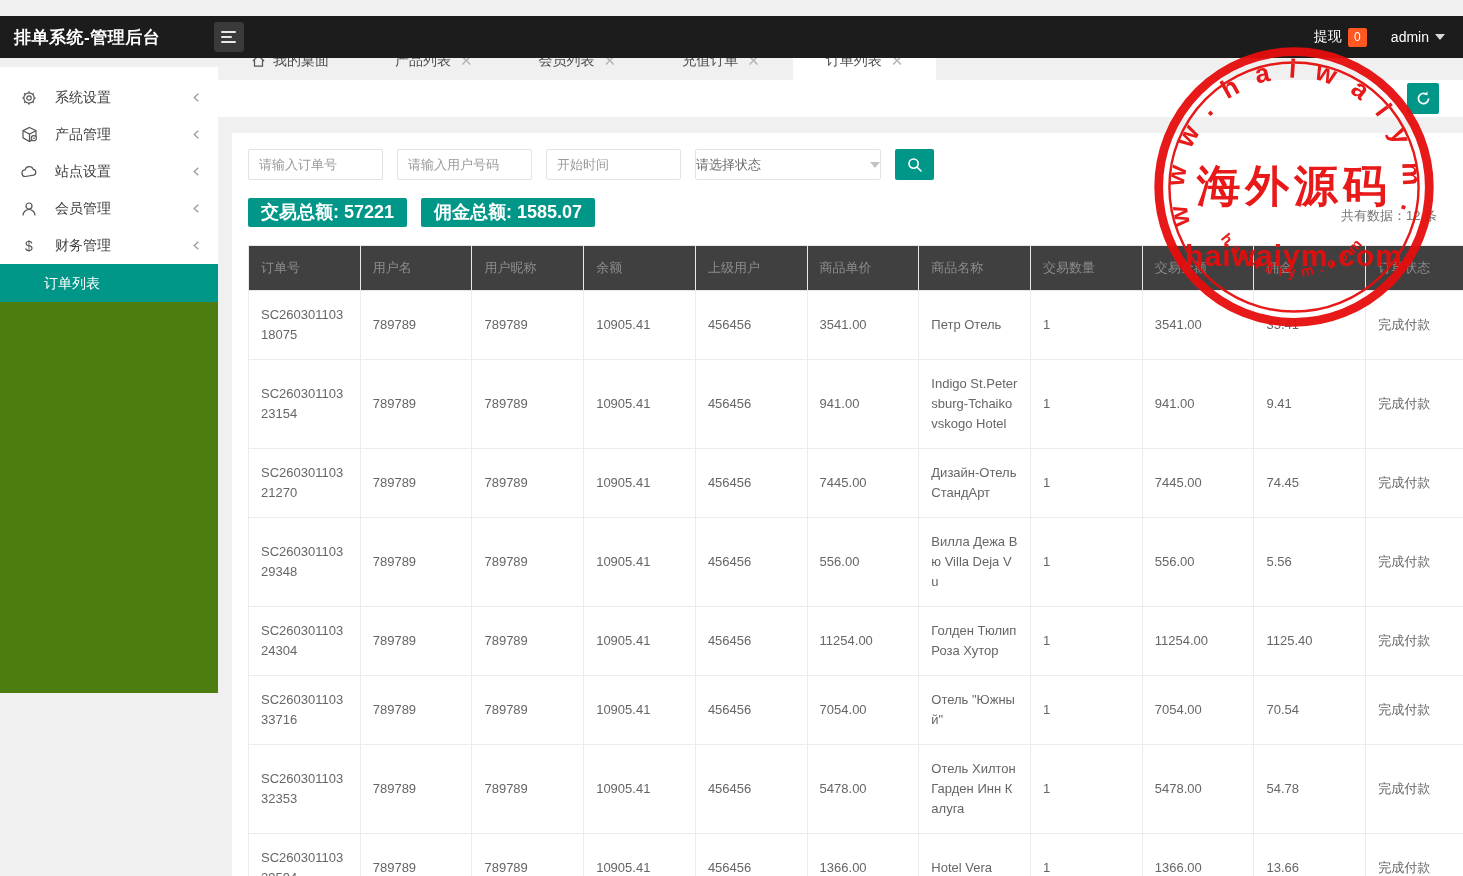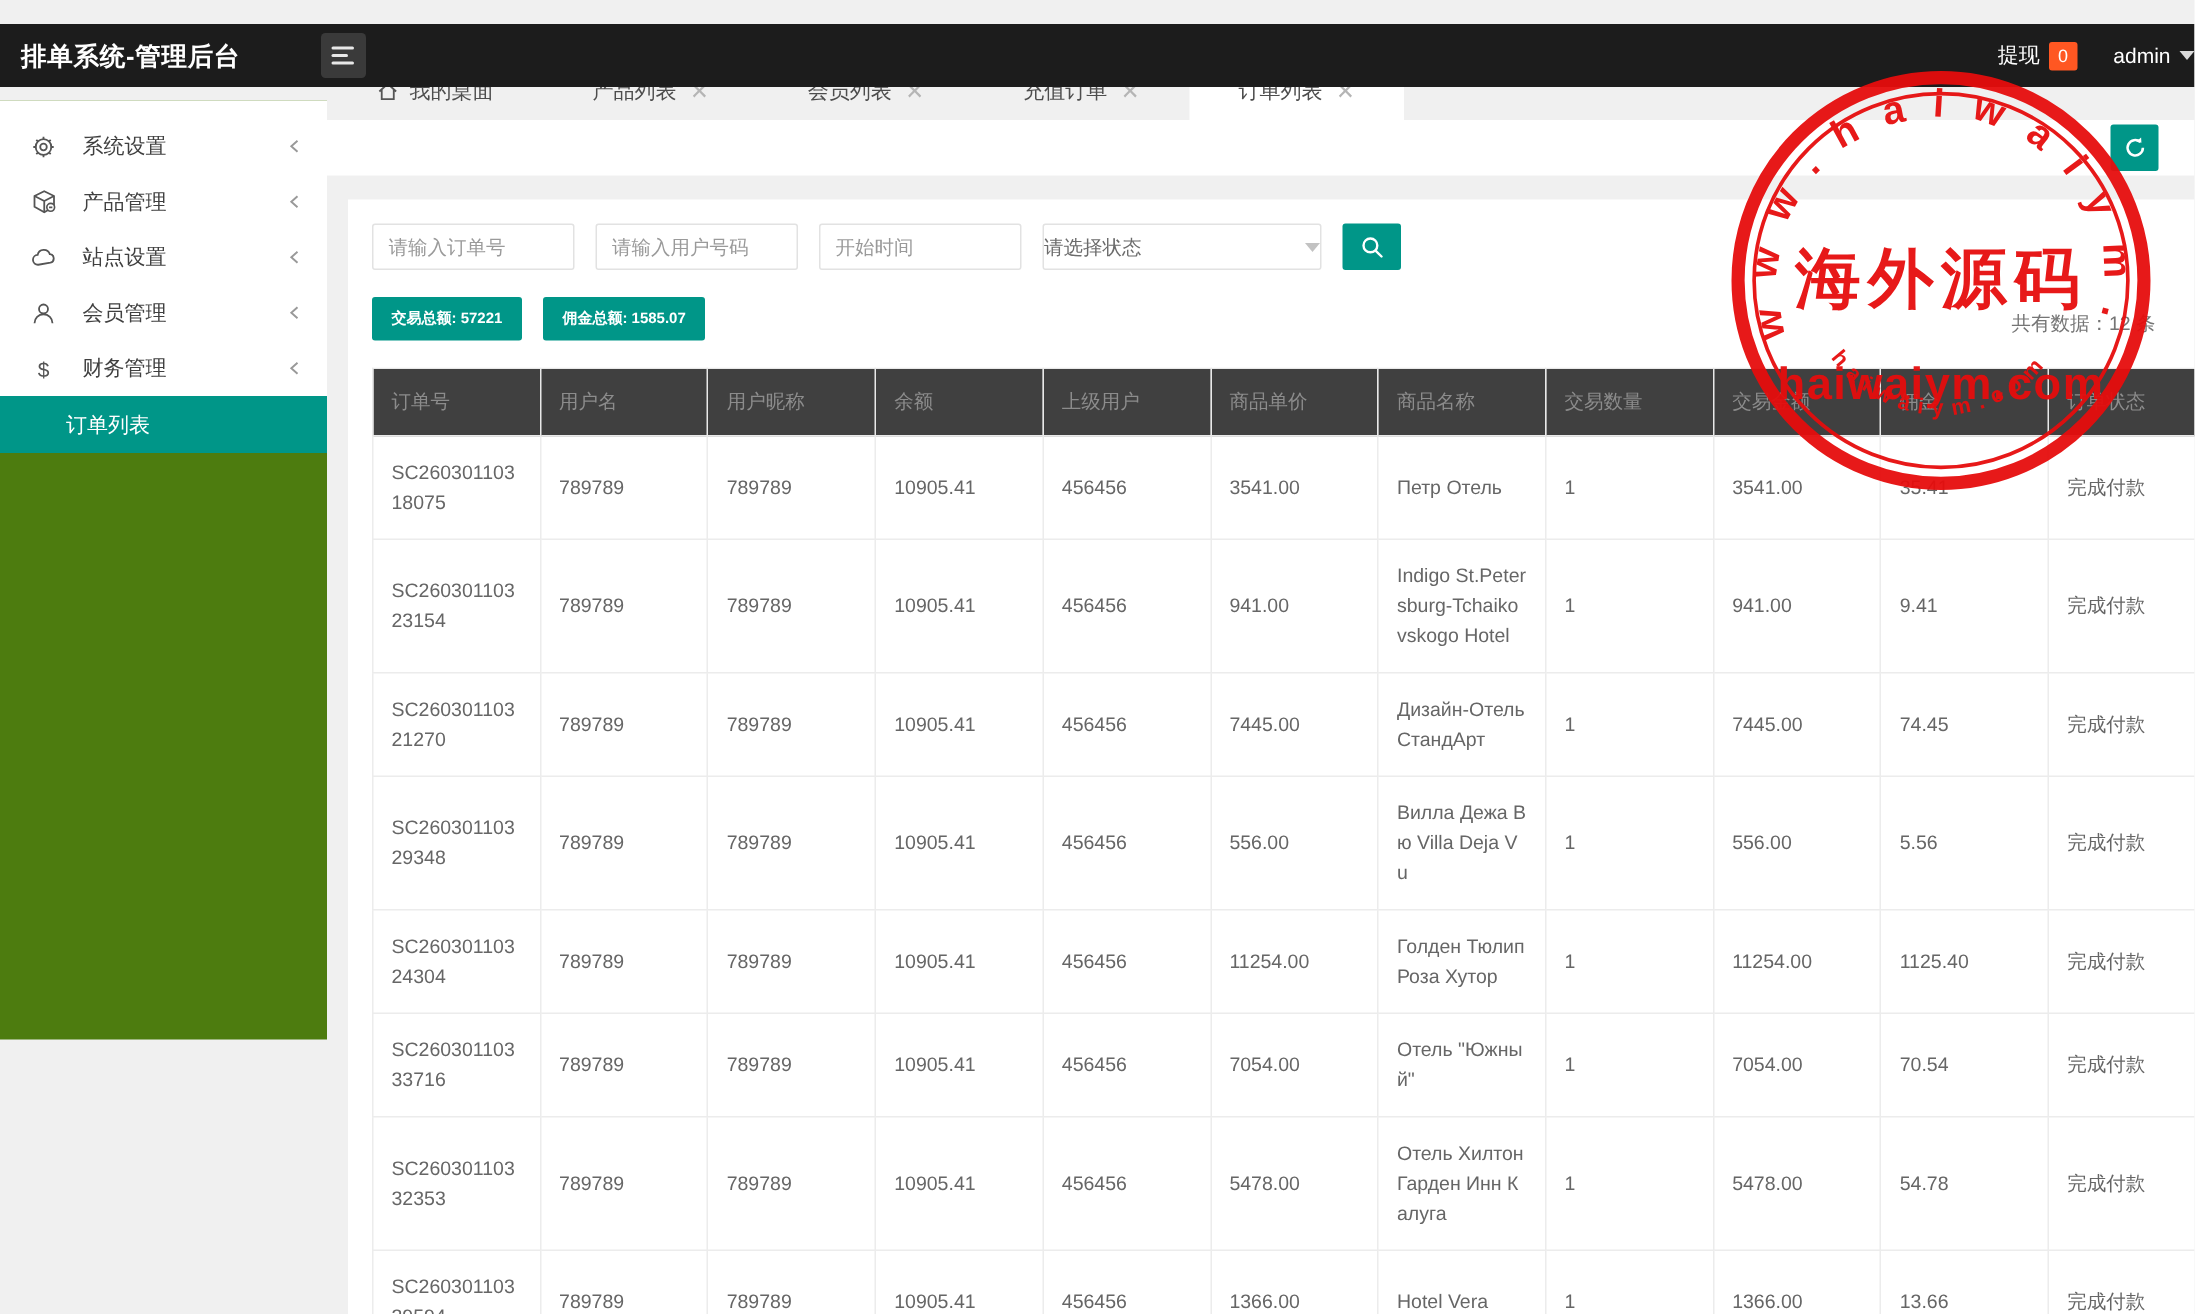--- a/index.html
+++ b/index.html
@@ -6,21 +6,21 @@
   html,body { width:1463px; height:876px; overflow:hidden; }
   body { font-family:"Liberation Sans","DejaVu Sans",sans-serif; background:#f0f0f0; color:#666; position:relative; }
 
   
   .topbar { position:absolute; left:0; top:16px; width:1463px; height:42px; background:#1c1c1c; display:flex; align-items:center; z-index:5; }
   .topbar .title { color:#fff; font-size:17px; font-weight:bold; padding-left:14px; width:204px; letter-spacing:.5px; }
   .hamburger { width:30px; height:30px; background:#3a3a3a; border:none; border-radius:3px; margin-left:10px; cursor:pointer;
                display:flex; flex-direction:column; justify-content:center; align-items:flex-start; gap:3px; padding-left:7px; }
   .hamburger i { display:block; height:2px; background:#e8e8e8; border-radius:1px; }
   .hamburger i:nth-child(1){width:15px}.hamburger i:nth-child(2){width:11px}.hamburger i:nth-child(3){width:15px}
-  .topbar-right { margin-left:auto; display:flex; align-items:center; gap:8px; color:#fff; font-size:14px; }
+  .topbar-right { margin-left:auto; display:flex; align-items:center; gap:8px; padding-right:18px; color:#fff; font-size:14px; }
   .withdraw { display:flex; align-items:center; gap:6px; cursor:pointer; }
   .num-badge { display:inline-block; min-width:19px; height:19px; line-height:19px; text-align:center; background:#ff5722; color:#fff; font-size:12px; border-radius:2px; padding:0 3px; }
   .usermenu { display:flex; align-items:center; gap:6px; margin-left:16px; cursor:pointer; }
   .caret-down { width:0; height:0; border-left:5px solid transparent; border-right:5px solid transparent; border-top:6px solid #d9d9d9; display:inline-block; }
 
   
   .sidebar { position:absolute; left:0; top:42px; width:218px; height:626px; background:#4d7c0f; z-index:4;margin-top:25px; }
   .side-menu { background:#fff; padding-top:12px; }
   .side-item { height:37px; display:flex; align-items:center; padding:0 16px 0 20px; font-size:14px; color:#404040; cursor:pointer; }
   .side-item .micon { width:18px; height:18px; margin-right:17px; display:inline-flex; align-items:center; justify-content:center; color:#555; }
@@ -43,21 +43,21 @@
   .panel { position:absolute; left:14px; right:0; top:91px; bottom:0; background:#fff; padding:16px 0 0 16px; overflow:hidden; }
 
   .filter-row { display:flex; align-items:center; gap:14px; }
   .filter-row input { width:135px; height:31px; border:1px solid #e2e2e2; border-radius:2px; padding:0 10px; font-size:13px; color:#333; outline:none; font-family:inherit; }
   .filter-row input::placeholder { color:#9a9a9a; }
   .fake-select { width:186px; height:31px; border:1px solid #e2e2e2; border-radius:2px; padding:0 0; font-size:13px; color:#6b6b6b; display:flex; align-items:center; cursor:pointer; background:#fff; }
   .fake-select .sel-caret { margin-left:auto; width:0; height:0; border-left:5px solid transparent; border-right:5px solid transparent; border-top:6px solid #c2c2c2; }
   .search-btn { width:39px; height:31px; background:#009688; border:none; border-radius:2px; cursor:pointer; display:flex; align-items:center; justify-content:center; }
 
   .badge-row { display:flex; align-items:flex-end; margin-top:18px; padding-right:26px; }
-  .sum-badge { background:#009688; color:#fff; font-size:10px; font-weight:bold; height:29px; line-height:29px; padding:0 13px; border-radius:2px; margin-right:14px; }
+  .sum-badge { background:#009688; color:#fff; font-size:18px; font-weight:bold; height:29px; line-height:29px; padding:0 13px; border-radius:2px; margin-right:14px; }
   .total-count { margin-left:auto; font-size:13px; color:#757575; padding-bottom:2px; }
 
   .table-wrap { margin-top:18px; overflow:hidden; }
   table { border-collapse:collapse; table-layout:fixed; width:1230px; font-size:13px; }
   col { width:111px; }
   th { background:#404040; color:#8c8c8c; font-weight:normal; text-align:left; padding:13px 12px; border:1px solid #e9e9e9; }
   td { color:#666; padding:14px 12px; border:1px solid #ececec; line-height:20px; word-wrap:break-word; word-break:break-all; background:#fff; vertical-align:middle; }
 
   
   .watermark { position:absolute; left:1148px; top:40px; width:292px; height:294px; z-index:50; pointer-events:none; opacity:.95; }

